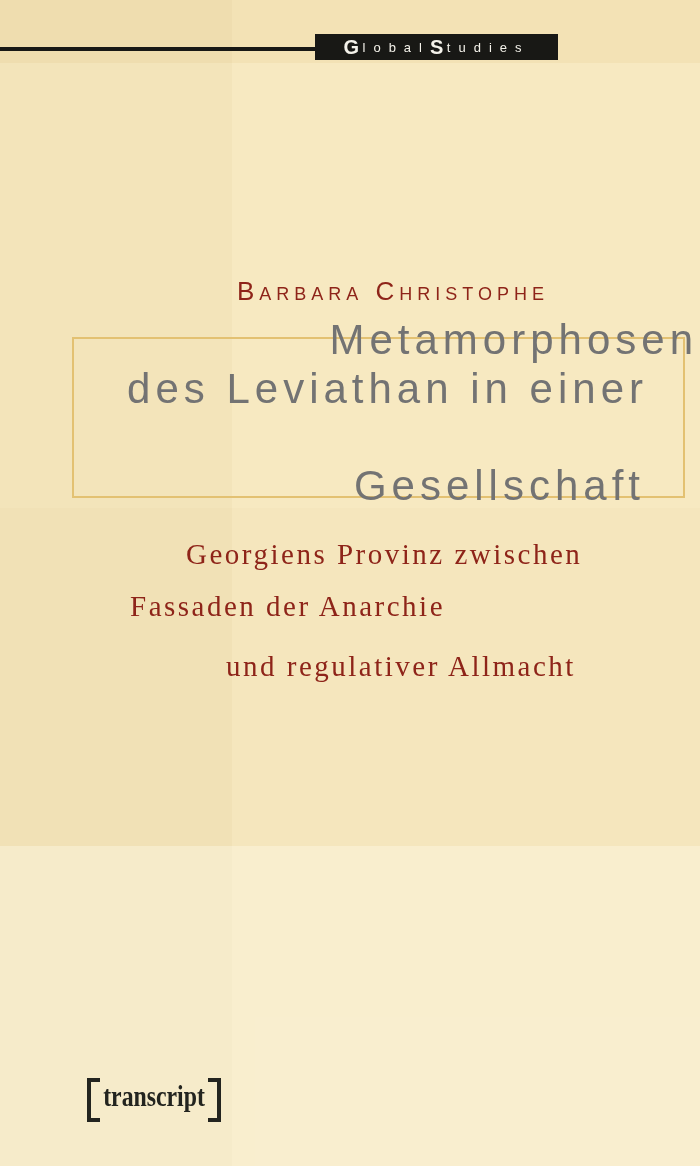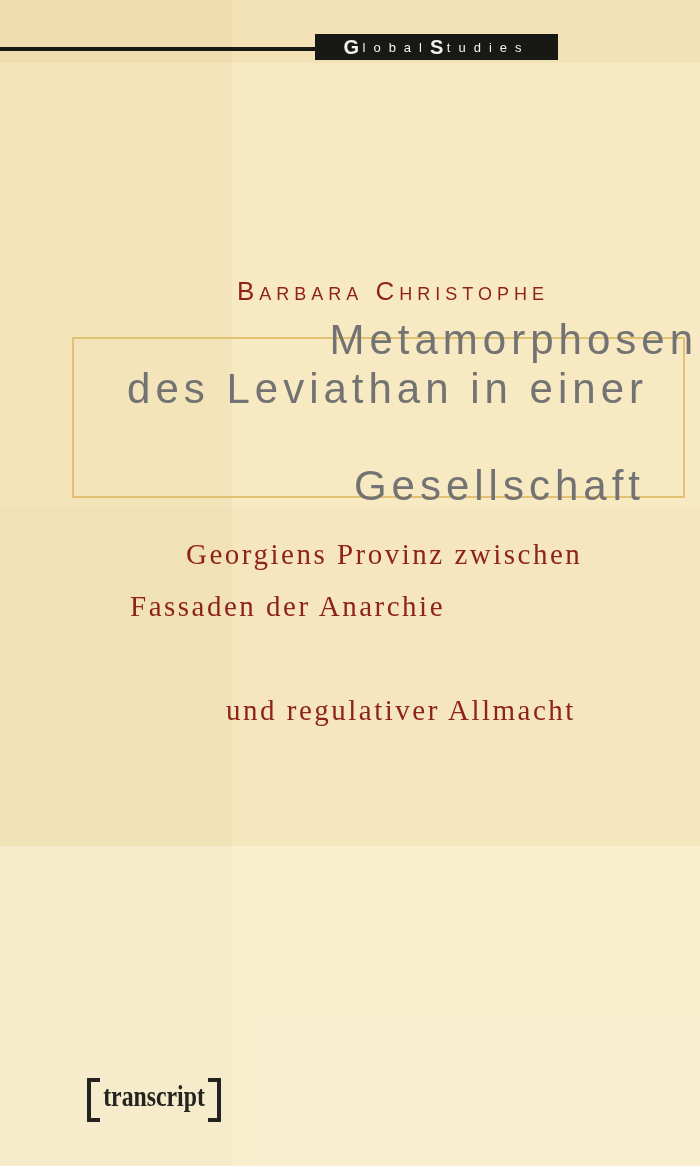--- a/index.html
+++ b/index.html
@@ -77,21 +77,21 @@
     position: absolute;
     font-family: "Liberation Serif", serif;
     font-size: 29px; line-height: 32px;
     letter-spacing: 2.5px;
     color: #8e2419;
     white-space: nowrap;
     z-index: 2;
   }
   .s1 { top: 526px; left: 186px; margin-top: 12px; }
   .s2 { top: 590px; left: 130px; }
-  .s3 { top: 650px; left: 226px; margin-top: 44px; }
+  .s3 { top: 650px; left: 226px; }
 
   
   .publisher-logo {
     position: absolute; left: 87px; top: 1078px;
     height: 44px;
     display: flex; align-items: flex-start;
     z-index: 2;
   }
   .bracket {
     width: 9px; height: 36px;

